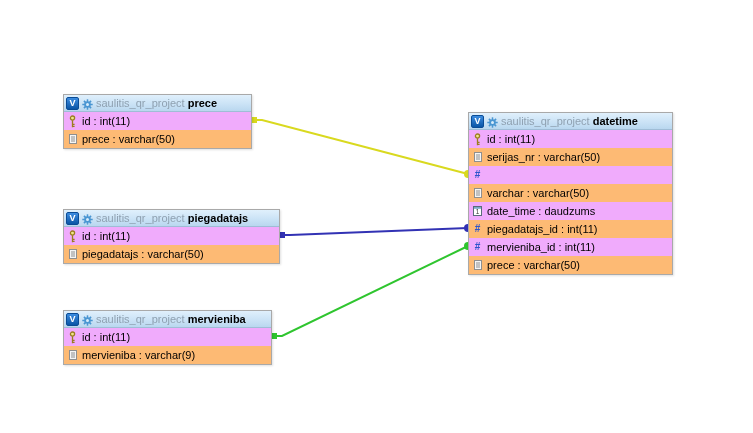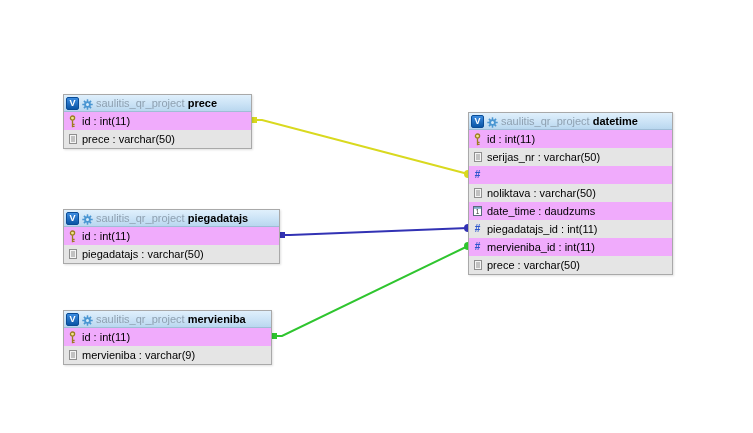--- a/index.html
+++ b/index.html
@@ -26,21 +26,21 @@
     text-align:center;cursor:pointer;
   }
   .gear{flex:0 0 auto;width:11px;height:11px;cursor:pointer;}
   .db{color:#8fa1b1;}
   .tname{font-weight:bold;color:#000;}
   .row{
     height:18px;box-sizing:border-box;display:flex;align-items:center;
     gap:4px;padding:0 4px 0 3px;font-size:11px;line-height:18px;
     white-space:nowrap;overflow:hidden;background:#f0abfc;color:#000;
   }
-  .row.alt{background:#e5e5e5;}
+  .row.alt{background:#fdba74;}
   .icell{flex:0 0 auto;width:11px;display:flex;justify-content:center;align-items:center;}
   .hash{color:#2d55cc;font-weight:bold;font-size:10px;}
   .overlay{position:absolute;left:0;top:0;pointer-events:none;}
 </style>
 </head>
 <body>
 
 <div class="canvas">
   <svg class="overlay" width="753" height="433">
       <g>
@@ -211,21 +211,21 @@
           <span class="hash">#</span>
         </span>
   </div>
       <div class="row alt">
     <span class="icell">
           <svg width="8" height="10" viewBox="0 0 8 10">
             <rect x="0.5" y="0.5" width="7" height="9" fill="#f5f5f5" stroke="#8f8f8f"></rect>
             <path d="M2 3h4M2 5h4M2 7h4" stroke="#8f8f8f" stroke-width="1"></path>
           </svg>
         </span>
-    <span class="ftext"><span class="fname">noliktava</span><span class="fsep"> : </span><span class="ftype">varchar(50)</span></span>
+    <span class="ftext"><span class="fname">varchar</span><span class="fsep"> : </span><span class="ftype">varchar(50)</span></span>
   </div>
       <div class="row">
     <span class="icell">
           <svg width="9" height="10" viewBox="0 0 9 10">
             <rect x="0.5" y="0.5" width="8" height="9" fill="#ffffff" stroke="#5a6b7a"></rect>
             <rect x="1" y="1" width="7" height="1.8" fill="#7aa6c8"></rect>
             <text x="4.5" y="8.2" font-size="6.5" text-anchor="middle" fill="#333" font-family="Liberation Sans, sans-serif">1</text>
           </svg>
         </span>
     <span class="ftext"><span class="fname">date_time</span><span class="fsep"> : </span><span class="ftype">daudzums</span></span>

